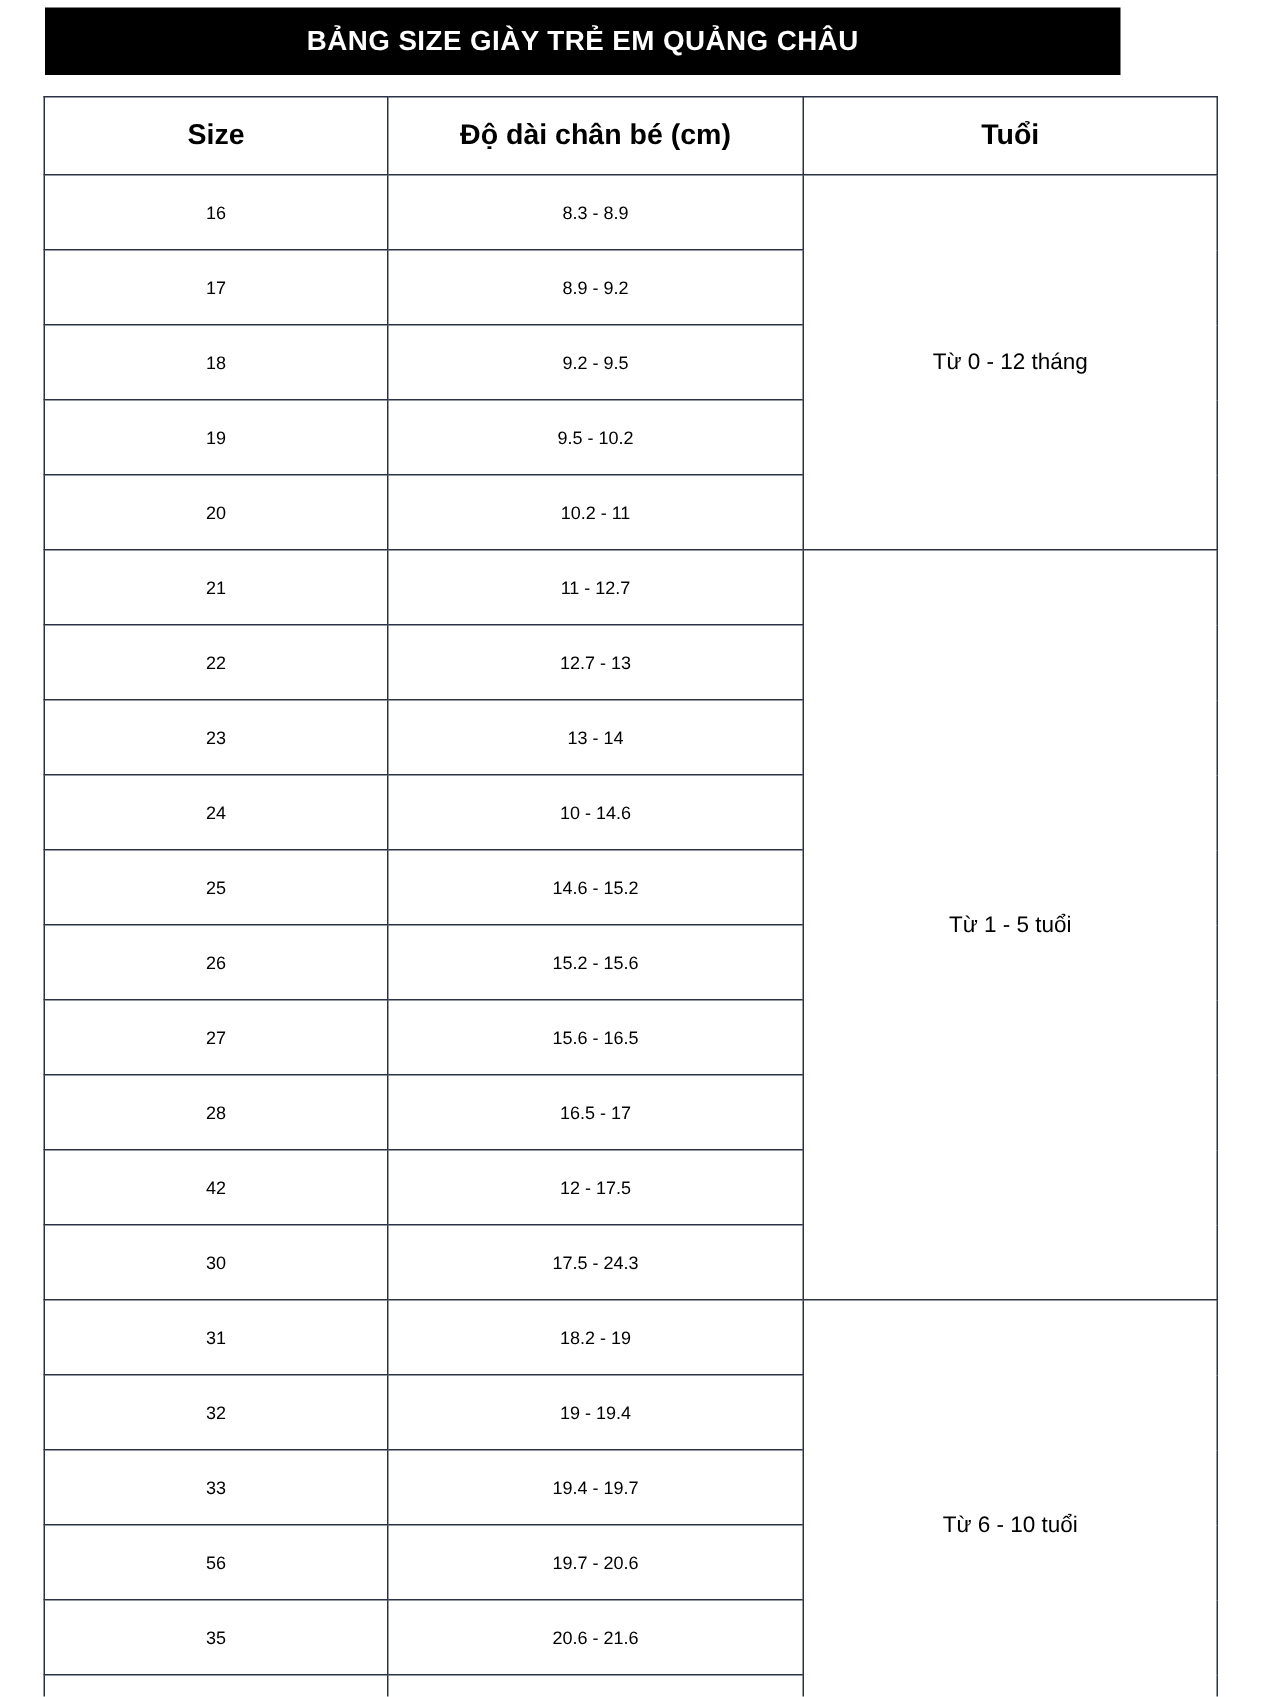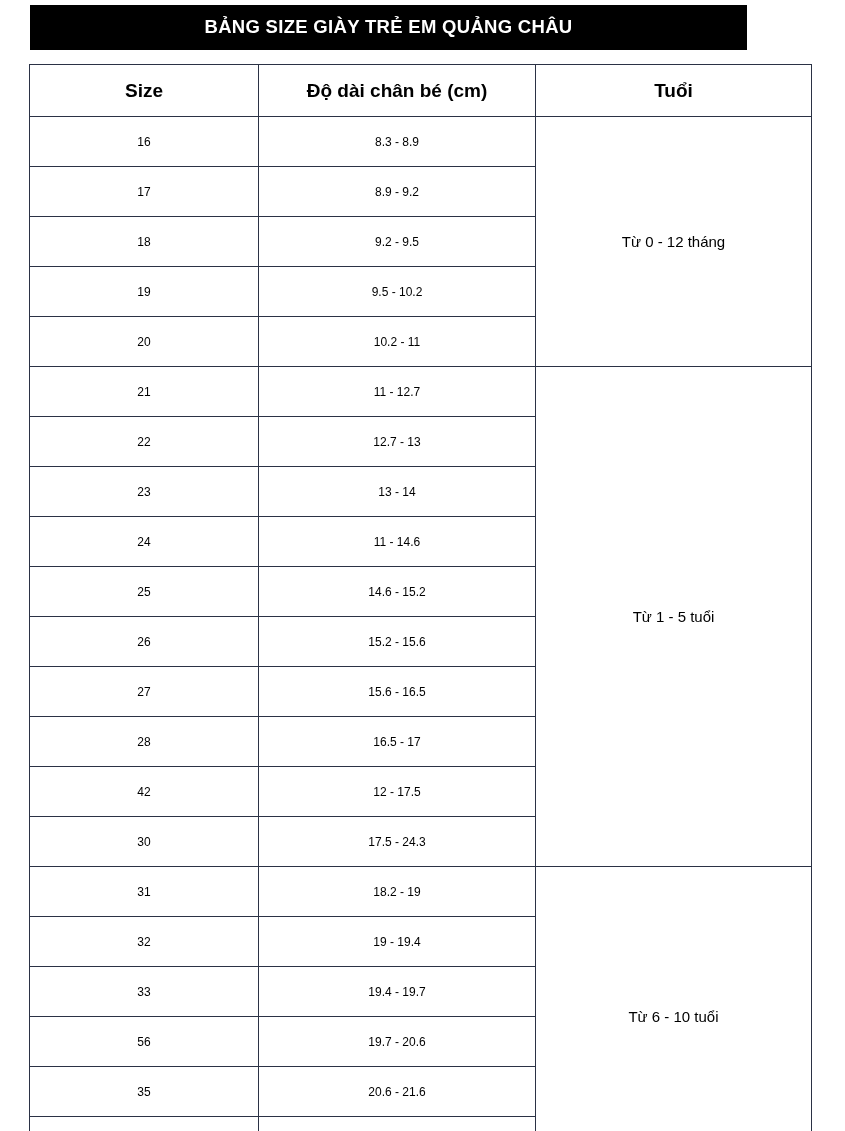--- a/index.html
+++ b/index.html
@@ -133,21 +133,21 @@
         <tr>
           <td>22</td>
           <td>12.7 - 13</td>
         </tr>
         <tr>
           <td>23</td>
           <td>13 - 14</td>
         </tr>
         <tr>
           <td>24</td>
-          <td>11 - 14.6</td>
+          <td>10 - 14.6</td>
         </tr>
         <tr>
           <td>25</td>
           <td>14.6 - 15.2</td>
         </tr>
         <tr>
           <td>26</td>
           <td>15.2 - 15.6</td>
         </tr>
         <tr>

